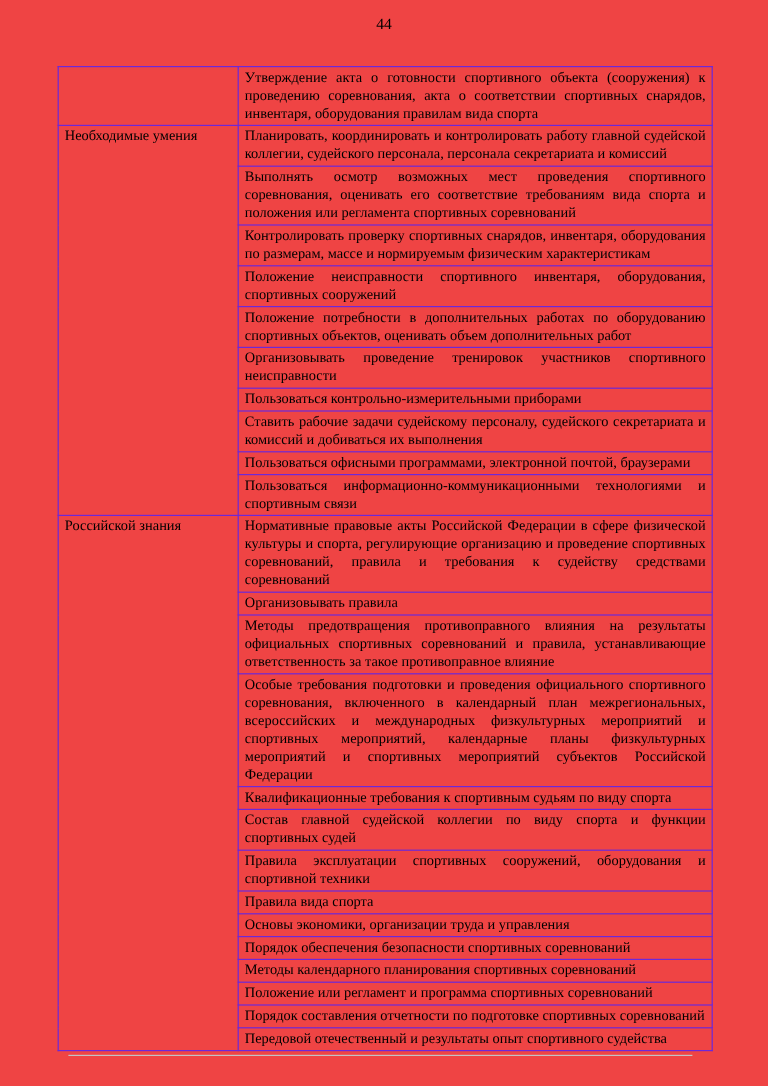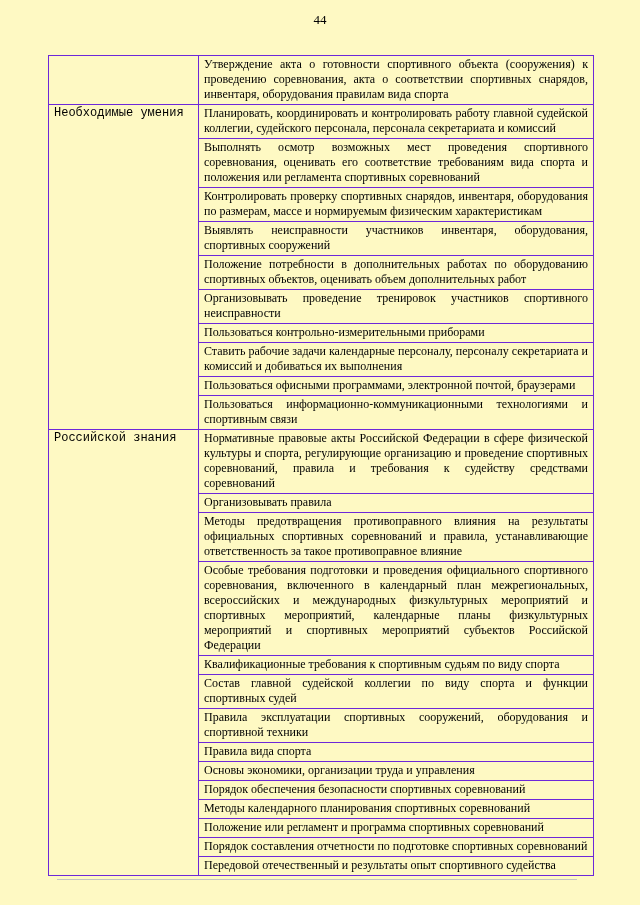--- a/index.html
+++ b/index.html
@@ -4,21 +4,21 @@
 <style>
   html, body {
     margin: 0;
     padding: 0;
     background: #ffffff;
   }
   .page {
     position: relative;
     width: 640px;
     height: 905px;
-    background: #fef9c3;
+    background: #ef4444;
     font-family: "Liberation Serif", serif;
     color: #000000;
     overflow: hidden;
   }
   .page-number {
     position: absolute;
     top: 12px;
     left: 0;
     width: 640px;
     text-align: center;
@@ -35,21 +35,20 @@
   col.col-label { width: 150px; }
   td {
     border: 1px solid #6d28d9;
     vertical-align: top;
     padding: 1px 5px 2px 5px;
     font-size: 12px;
     line-height: 1.25;
   }
   td.label-cell {
     text-align: left;
-    font-family: Liberation Mono, monospace;
   }
   td.content-cell {
     text-align: justify;
   }
   .bottom-rule {
     position: absolute;
     left: 57px;
     top: 879px;
     width: 520px;
     border-top: 1px solid #c3c3c3;
@@ -74,33 +73,33 @@
           <td class="label-cell" rowspan="10">Необходимые умения</td>
           <td class="content-cell">Планировать, координировать и контролировать работу главной судейской коллегии, судейского персонала, персонала секретариата и комиссий</td>
         </tr>
         <tr>
           <td class="content-cell">Выполнять осмотр возможных мест проведения спортивного соревнования, оценивать его соответствие требованиям вида спорта и положения или регламента спортивных соревнований</td>
         </tr>
         <tr>
           <td class="content-cell">Контролировать проверку спортивных снарядов, инвентаря, оборудования по размерам, массе и нормируемым физическим характеристикам</td>
         </tr>
         <tr>
-          <td class="content-cell">Выявлять неисправности участников инвентаря, оборудования, спортивных сооружений</td>
+          <td class="content-cell">Положение неисправности спортивного инвентаря, оборудования, спортивных сооружений</td>
         </tr>
         <tr>
           <td class="content-cell">Положение потребности в дополнительных работах по оборудованию спортивных объектов, оценивать объем дополнительных работ</td>
         </tr>
         <tr>
           <td class="content-cell">Организовывать проведение тренировок участников спортивного неисправности</td>
         </tr>
         <tr>
           <td class="content-cell">Пользоваться контрольно-измерительными приборами</td>
         </tr>
         <tr>
-          <td class="content-cell">Ставить рабочие задачи календарные персоналу, персоналу секретариата и комиссий и добиваться их выполнения</td>
+          <td class="content-cell">Ставить рабочие задачи судейскому персоналу, судейского секретариата и комиссий и добиваться их выполнения</td>
         </tr>
         <tr>
           <td class="content-cell">Пользоваться офисными программами, электронной почтой, браузерами</td>
         </tr>
         <tr>
           <td class="content-cell">Пользоваться информационно-коммуникационными технологиями и спортивным связи</td>
         </tr>
         <tr>
           <td class="label-cell" rowspan="14">Российской знания</td>
           <td class="content-cell">Нормативные правовые акты Российской Федерации в сфере физической культуры и спорта, регулирующие организацию и проведение спортивных соревнований, правила и требования к судейству средствами соревнований</td>

